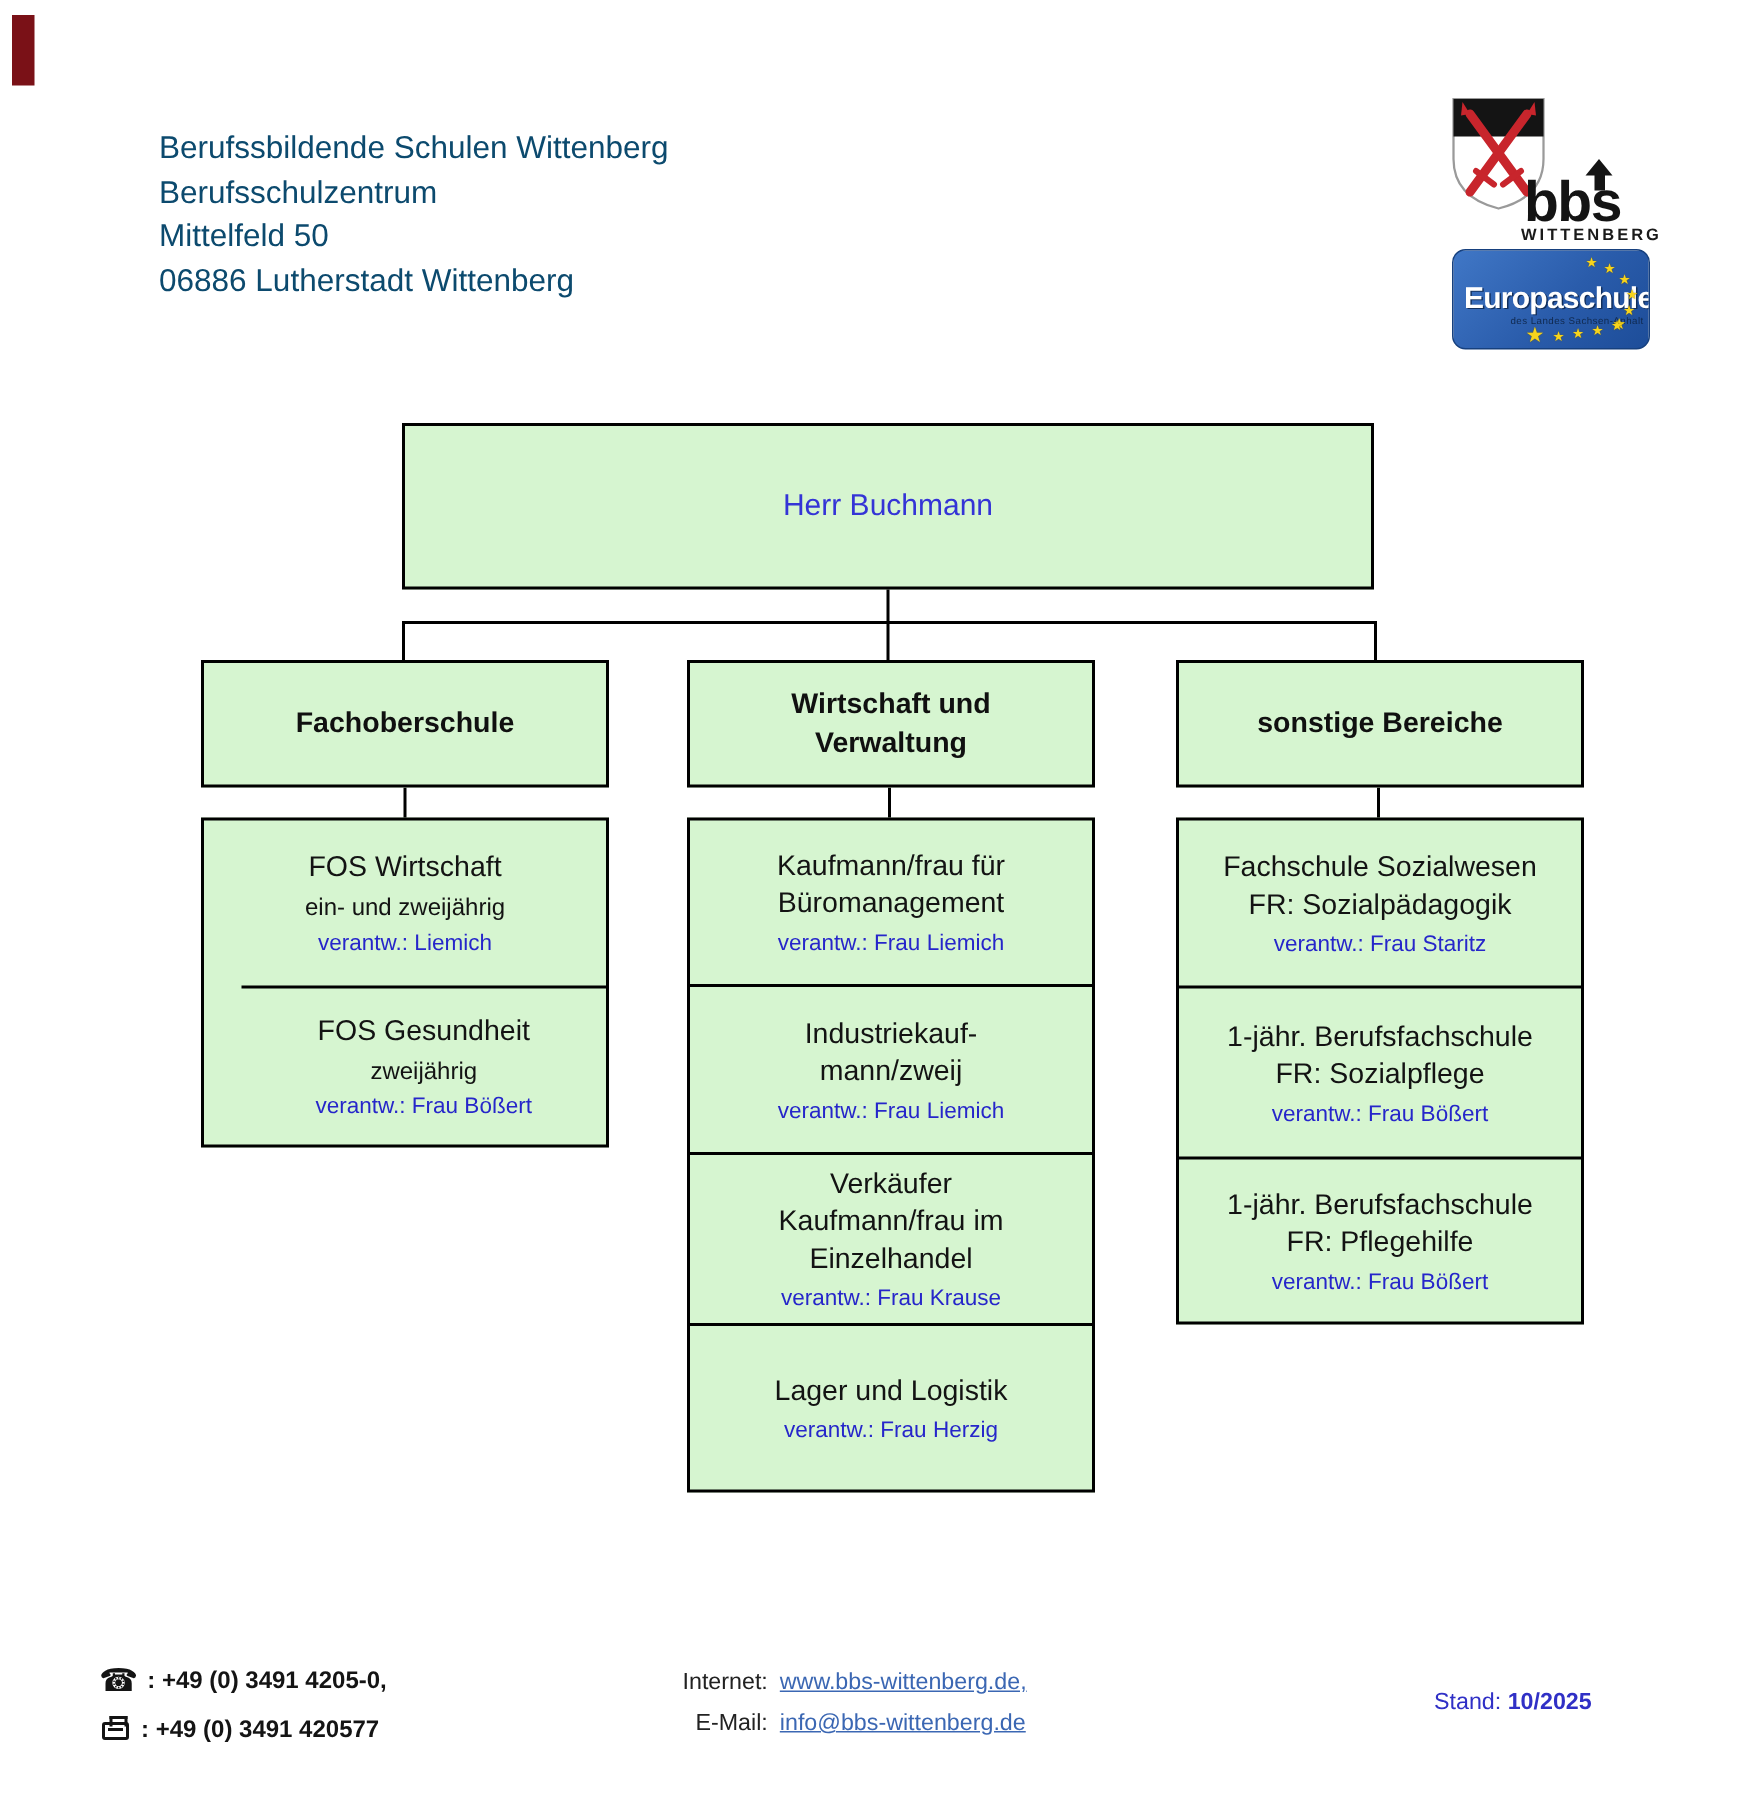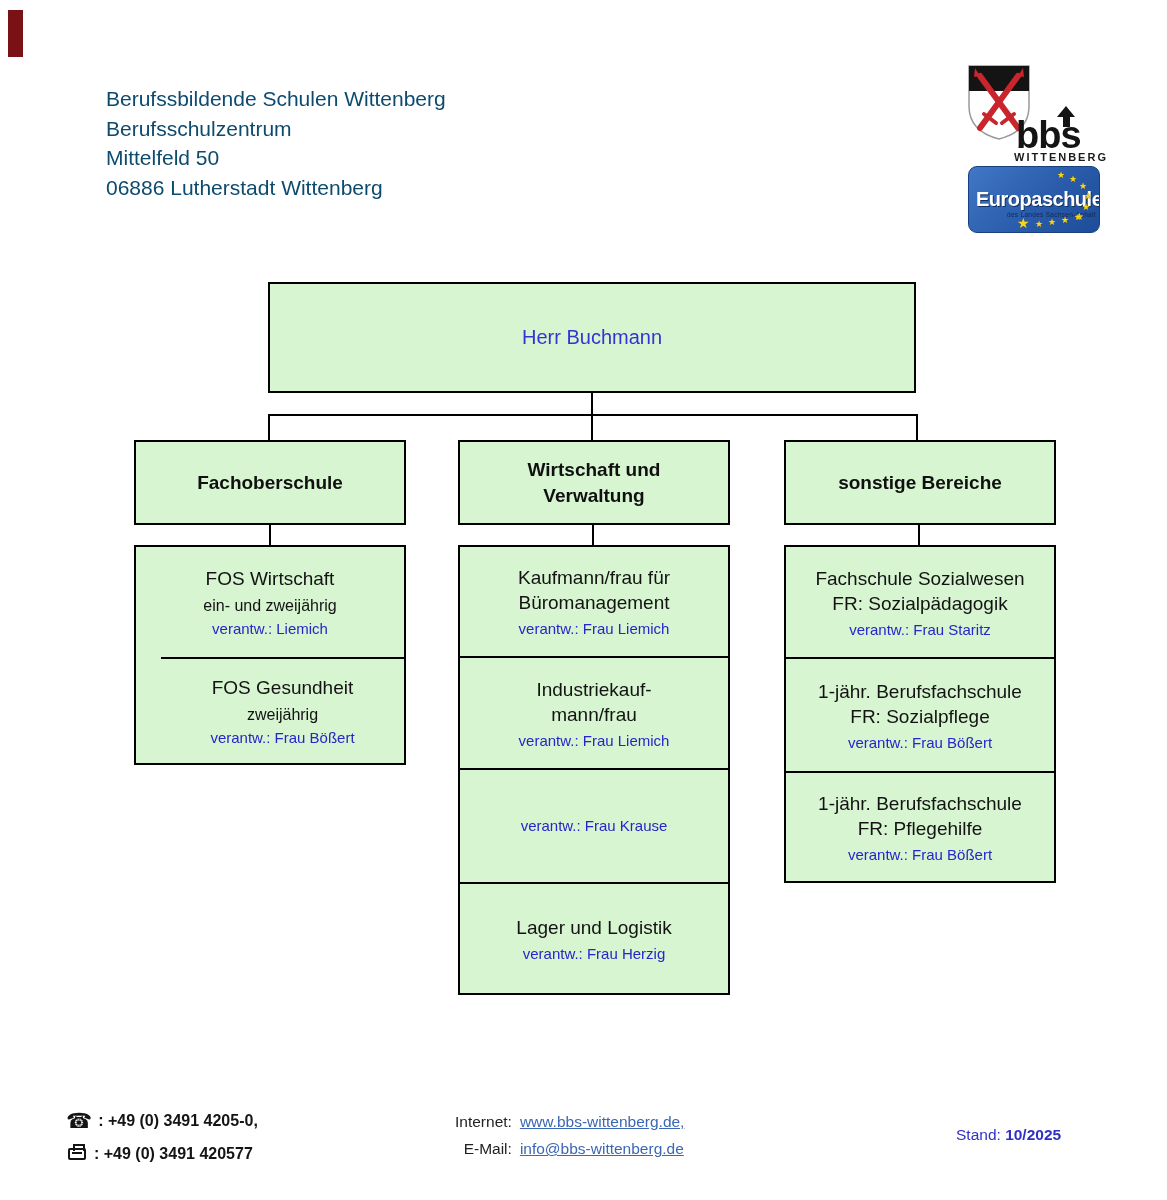--- a/index.html
+++ b/index.html
@@ -156,24 +156,27 @@
 </div>
 
 <div class="abs stack stack2">
   <div class="cell" style="height:109px;">
     <div class="cell-title">Kaufmann/frau für
 Büromanagement</div>
     <div class="cell-resp">verantw.: Frau Liemich</div>
   </div>
   <div class="cell" style="height:112px;">
     <div class="cell-title">Industriekauf-
-mann/frau</div>
+mann/zweij</div>
     <div class="cell-resp">verantw.: Frau Liemich</div>
   </div>
   <div class="cell" style="height:114px;">
+    <div class="cell-title">Verkäufer
+Kaufmann/frau im
+Einzelhandel</div>
     <div class="cell-resp">verantw.: Frau Krause</div>
   </div>
   <div class="cell" style="height:111px;">
     <div class="cell-title">Lager und Logistik</div>
     <div class="cell-resp">verantw.: Frau Herzig</div>
   </div>
 </div>
 
 <div class="abs stack stack3">
   <div class="cell" style="height:110px;">

